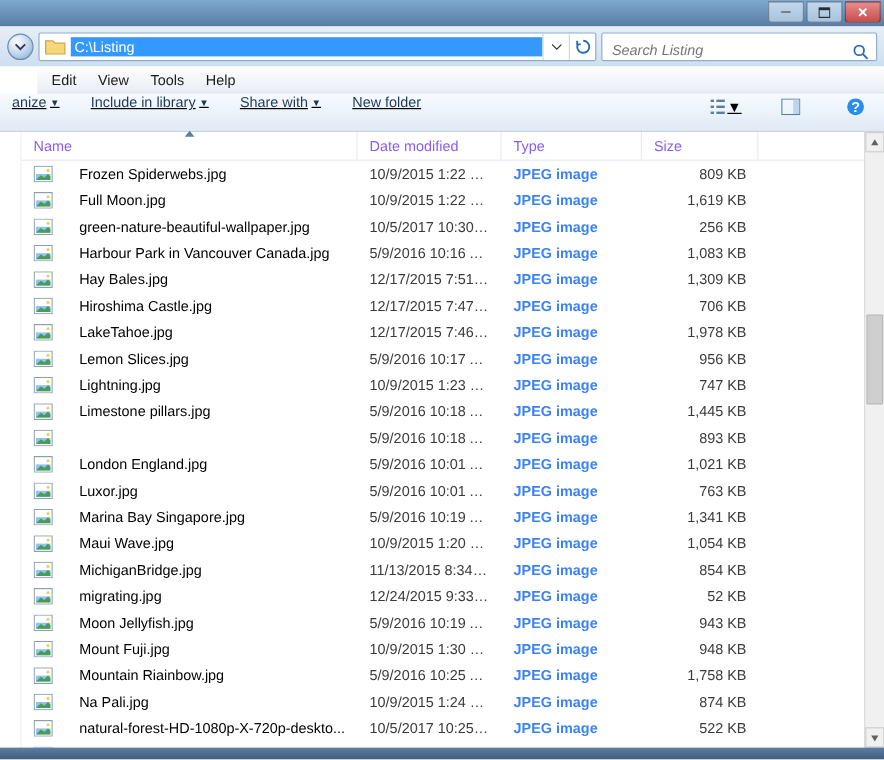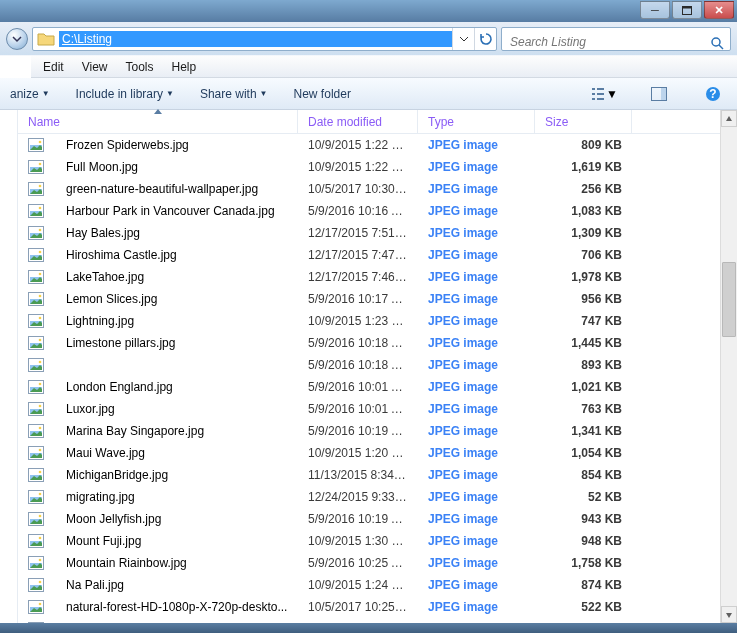--- a/index.html
+++ b/index.html
@@ -40,21 +40,21 @@
   }
   .nav-drop svg { width: 10px; height: 10px; }
   .addr-box {
     flex: 1; display: flex; align-items: center;
     background: #fff; border: 1px solid #8faecb; height: 24px;
     border-radius: 2px;
   }
   .folder-ico { width: 18px; height: 18px; margin: 0 4px; }
   .addr-text {
     flex: 1; background: #3399ff; color: #fff; padding: 1px 3px;
-    white-space: nowrap; overflow: hidden; text-decoration: underline;
+    white-space: nowrap; overflow: hidden;
   }
   .addr-drop, .refresh {
     width: 22px; height: 22px; display: flex; align-items: center; justify-content: center;
     border-left: 1px solid #d0d8e2;
   }
   .search {
     width: 230px; height: 24px; background: #fff;
     border: 1px solid #8faecb; border-radius: 2px;
     display: flex; align-items: flex-end; padding: 0 6px;
   }
@@ -68,24 +68,25 @@
   .menubar {
     height: 22px; display: flex; align-items: center; gap: 18px;
     padding: 0 12px; background: linear-gradient(to bottom,#fdfdfd,#e9eef5);
     border-bottom: 1px solid #d3dae3;
     margin-left: 31px;
   }
   .menubar span { color: #1a1a1a; }
 
   
   .toolbar {
-    height: 32px; display: flex; align-items: center;
+    height: 32px; display: flex; align-items: flex-start;
     padding: 0 10px; gap: 26px;
     background: linear-gradient(to bottom,#f7fbff,#dfeaf6);
     border-bottom: 1px solid #c7d3e1;
+    text-decoration: underline;
   }
   .tool { color: #1e395b; display: flex; align-items: center; gap: 3px; }
   .tool .caret { font-size: 8px; color: #1e395b; }
   .toolbar .spacer { flex: 1; }
   .icon-btn { width: 28px; height: 22px; display:flex;align-items:center;justify-content:center;
     border: 1px solid transparent; border-radius: 3px; }
 
   
   .content { position: absolute; top: 110px; bottom: 10px; left: 0; right: 0; display: flex; }
   .left-thin { width: 18px; background: #fff; border-right: 1px solid #e6ecf3; }
@@ -108,21 +109,21 @@
     width: 0; height: 0; border-left: 4px solid transparent; border-right: 4px solid transparent;
     border-bottom: 5px solid #5a7da3;
   }
 
   .rows { position: absolute; top: 24px; bottom: 0; left: 0; right: 0; overflow: hidden; }
   .row { height: 22px; display: flex; align-items: center; }
   .cell { padding: 0 10px; white-space: nowrap; overflow: hidden; text-overflow: ellipsis; color: #000; }
   .cell.name { width: 280px; display: flex; align-items: center; gap: 4px; }
   .cell.date { width: 120px; color: #3a3a3a; }
   .cell.type { width: 117px; color: #3b82f6; font-weight: bold; }
-  .cell.size { width: 97px; text-align: right; color: #3a3a3a; font-weight: bold; }
+  .cell.size { width: 97px; text-align: right; color: #3a3a3a; }
   .fico { width: 16px; height: 14px; flex-shrink: 0; }
   .fname { overflow: hidden; text-overflow: ellipsis; white-space: nowrap; margin-left: 18px; }
 
   
   .vscroll {
     width: 17px; background: #f0f0f0; border-left: 1px solid #dcdcdc;
     display: flex; flex-direction: column;
   }
   .sb-btn { height: 17px; display:flex;align-items:center;justify-content:center; background:#f0f0f0; border:1px solid #cfcfcf; }
   .sb-track { flex:1; position:relative; }

